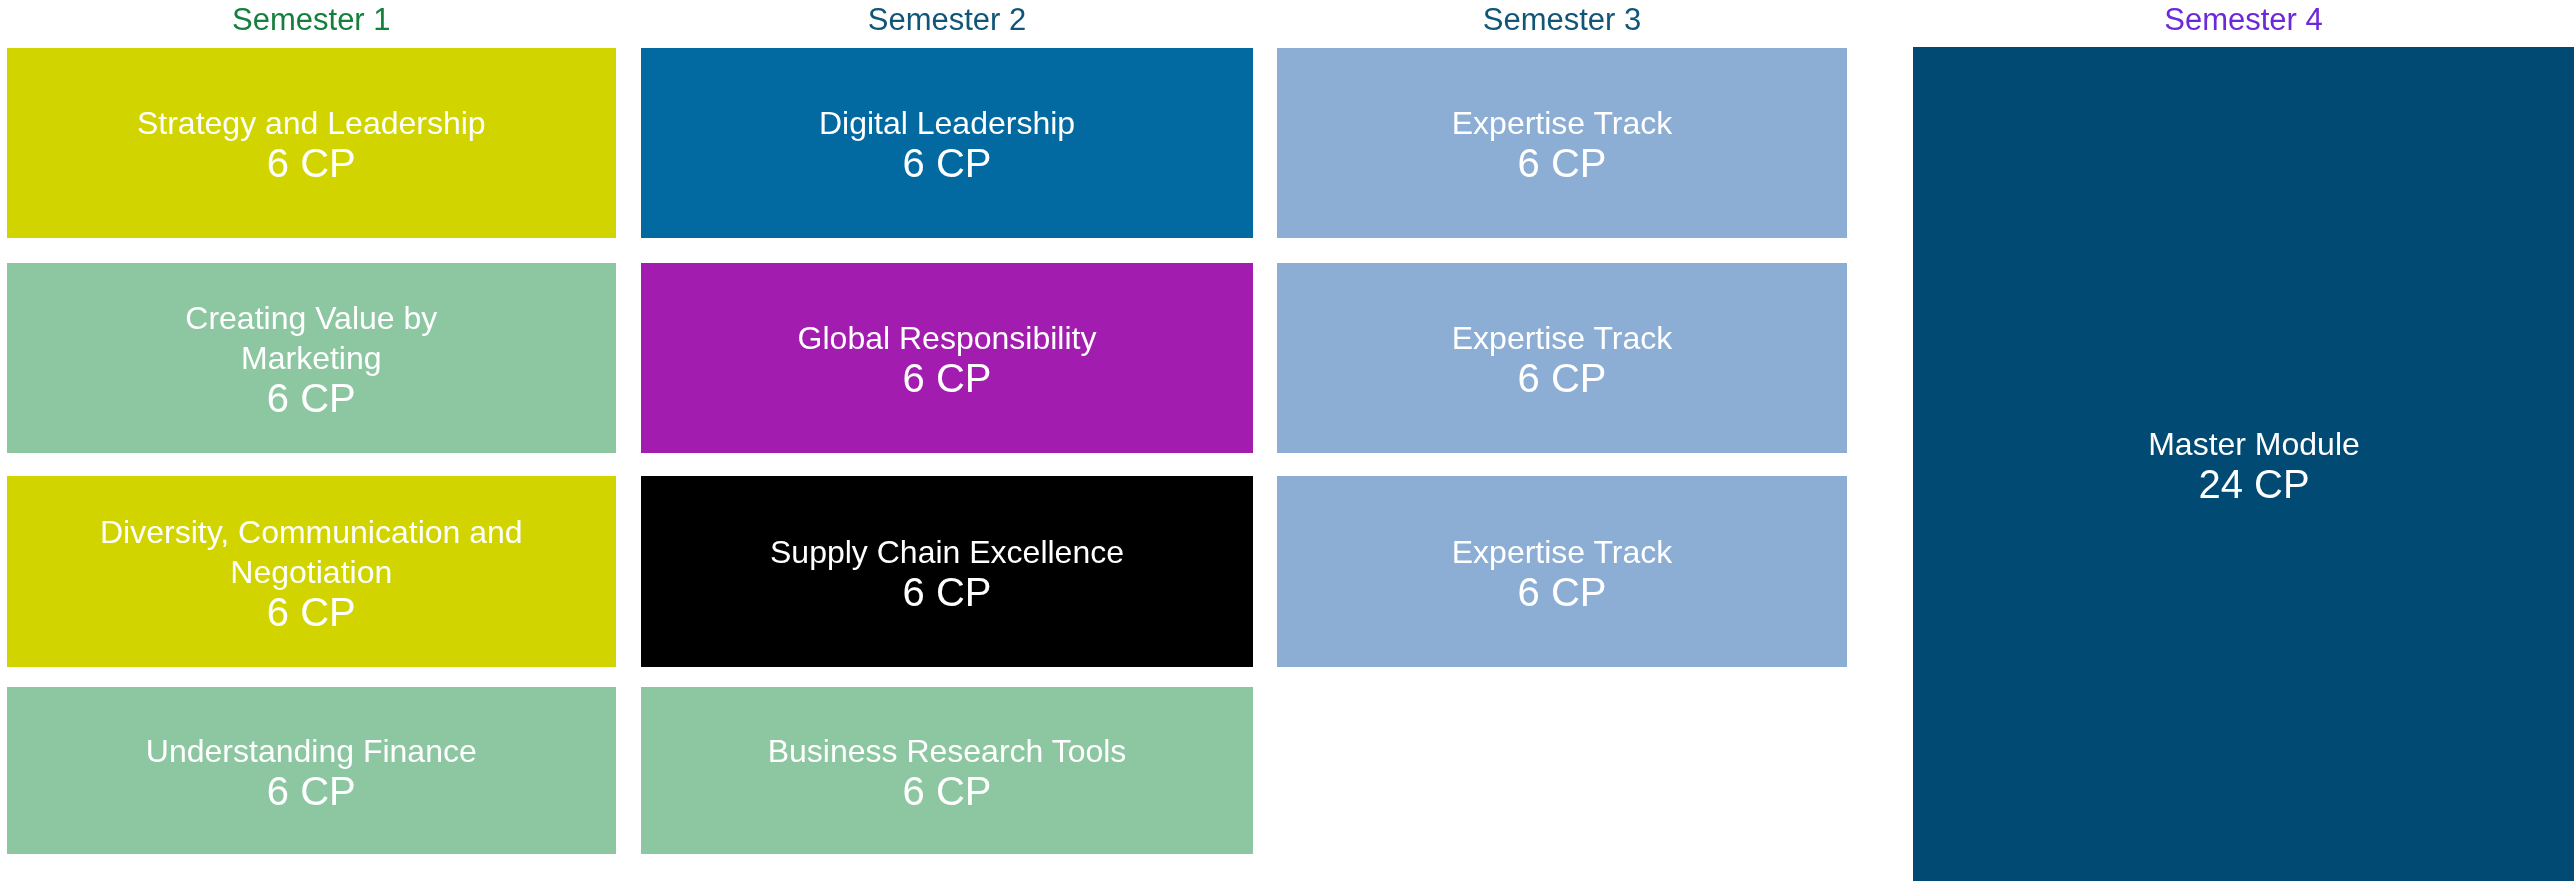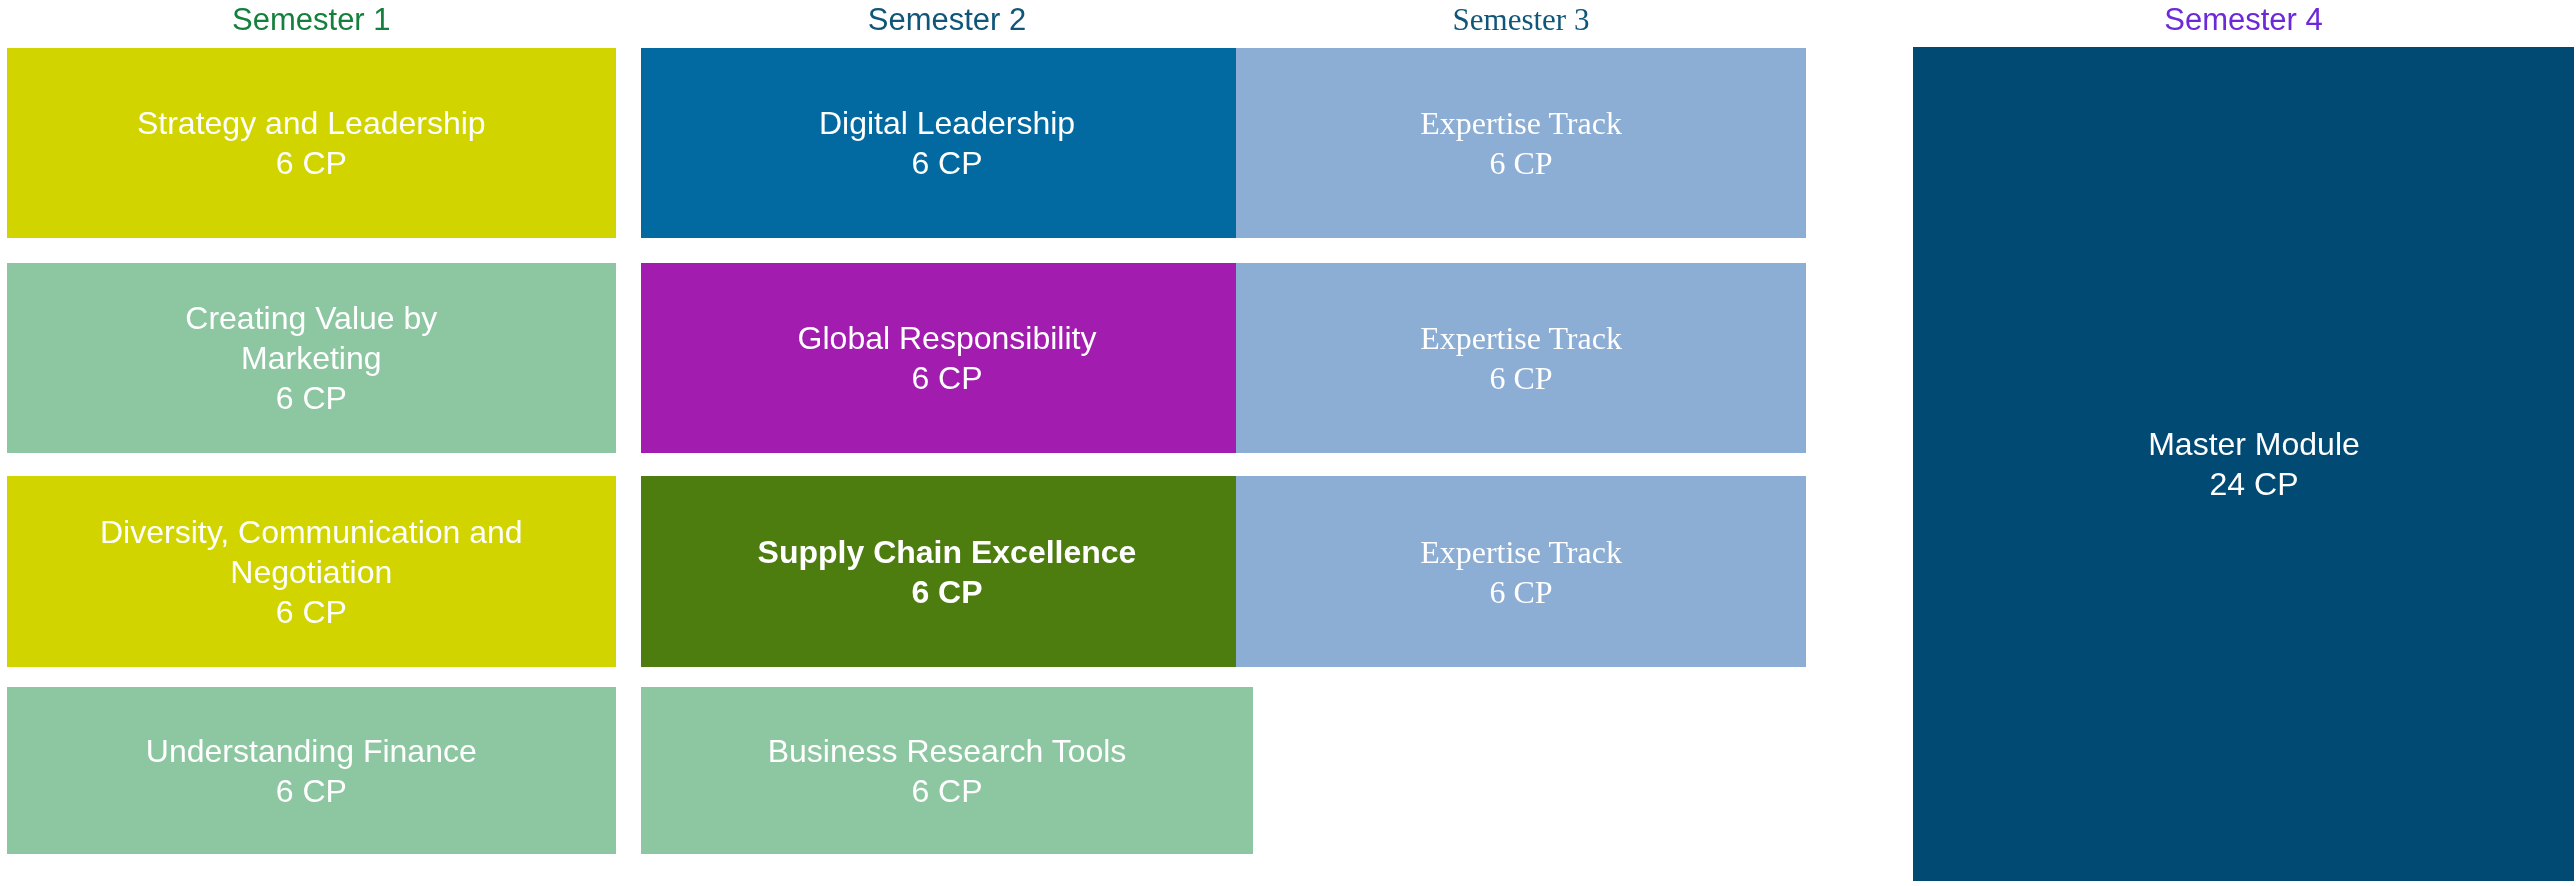--- a/index.html
+++ b/index.html
@@ -7,21 +7,21 @@
     position:relative;
     width:2576px;
     height:887px;
     background:#ffffff;
     font-family:"Liberation Sans","DejaVu Sans",sans-serif;
     overflow:hidden;
   }
   .col{position:absolute;top:0;height:100%;}
   .c1{left:6.8px;width:609px;}
   .c2{left:641px;width:612px;}
-  .c3{left:1236px;width:570px;font-family:Liberation Serif, serif;}
+  .c3{left:1277px;width:570px;}
   .c4{left:1913px;width:661px;}
   .col-header{
     position:absolute;top:0;left:0;right:0;
     height:39px;line-height:39px;
     text-align:center;
     font-size:31px;
     font-weight:400;
   }
   .module{
     position:absolute;left:0;right:0;
@@ -33,21 +33,21 @@
   .r1{top:48px;height:190px;}
   .r2{top:263px;height:190px;}
   .r3{top:476px;height:191px;}
   .r4{top:687px;height:167px;}
   .master{top:47px;height:834px;padding-left:21px;}
   .module-title{
     font-size:32px;line-height:40px;
     white-space:pre-line;
   }
   .module-credits{
-    font-size:32px;line-height:40px;
+    font-size:40px;line-height:40px;
   }
 </style>
 </head>
 <body>
 
 <div class="canvas">
 
   <div class="col c1">
     <div class="col-header" style="color: #15803d;">Semester 1</div>
 
@@ -80,21 +80,21 @@
     <div class="module r1" style="background: #0369a1;">
       <div class="module-title">Digital Leadership</div>
       <div class="module-credits">6 CP</div>
     </div>
 
     <div class="module r2" style="background: #a21caf;">
       <div class="module-title">Global Responsibility</div>
       <div class="module-credits">6 CP</div>
     </div>
 
-    <div class="module r3" style="background: #4d7c0f; font-weight: bold;">
+    <div class="module r3" style="background: #000000;">
       <div class="module-title">Supply Chain Excellence</div>
       <div class="module-credits">6 CP</div>
     </div>
 
     <div class="module r4" style="background: rgb(141, 199, 162);">
       <div class="module-title">Business Research Tools</div>
       <div class="module-credits">6 CP</div>
     </div>
   </div>
 

